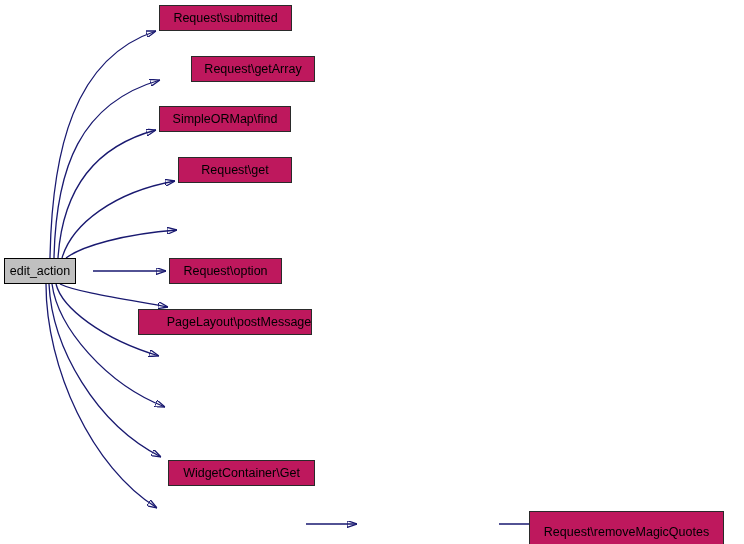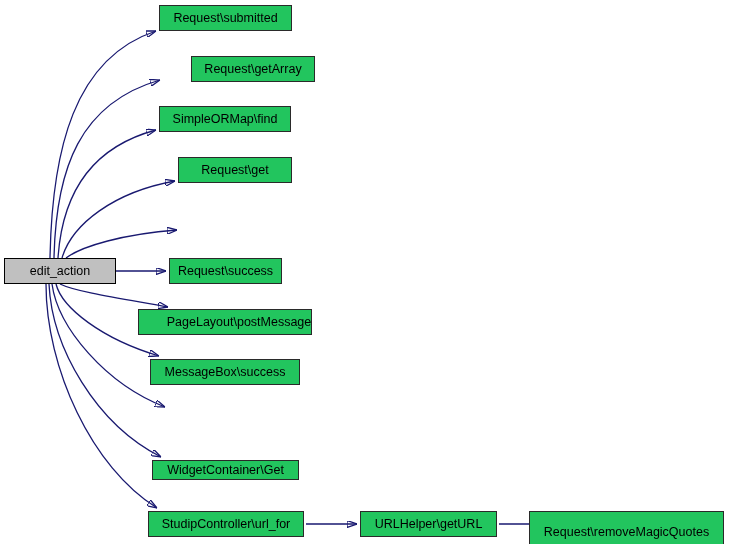--- a/index.html
+++ b/index.html
@@ -23,21 +23,21 @@
     height: 544px;
   }
   .edge-layer path {
     fill: none;
     stroke: #191970;
     stroke-width: 1.3px;
   }
   .node {
     position: absolute;
     box-sizing: border-box;
-    background: #22c55e;
+    background: #be185d;
     border: 1.5px solid #2a2a2a;
     color: #000000;
     font-size: 12.5px;
     display: flex;
     align-items: center;
     justify-content: center;
     white-space: nowrap;
     cursor: pointer;
   }
   .node.root {
@@ -65,39 +65,36 @@
     <path d="M93,271 L166,271" marker-end="url(#arrow)"></path>
     <path d="M60,284 C76,292 124,299 168,307" marker-end="url(#arrow)"></path>
     <path d="M56,284 C62,308 102,339 159,356" marker-end="url(#arrow)"></path>
     <path d="M52,284 C58,328 106,384 165,407" marker-end="url(#arrow)"></path>
     <path d="M49,284 C52,348 96,424 161,457" marker-end="url(#arrow)"></path>
     <path d="M46,284 C46,368 92,468 157,508" marker-end="url(#arrow)"></path>
     <path d="M306,524 L357,524" marker-end="url(#arrow)"></path>
     <path d="M499,524 L540,524" marker-end="url(#arrow)"></path>
   </svg>
 
-  <div class="node root" style="left:4px;   top:258px; width:112px;  height:26px;">edit_action</div>
+  <div class="node root" style="left:4px;   top:258px; width:72px;  height:26px;">edit_action</div>
 
   <div class="node" style="left:159px; top:5px;   width:133px; height:26px;">Request\submitted</div>
 
   <div class="node" style="left:163px; top:56px;  width:124px; height:26px;margin-left:28px;">Request\getArray</div>
 
   <div class="node" style="left:159px; top:106px; width:132px; height:26px;">SimpleORMap\find</div>
 
   <div class="node" style="left:178px; top:157px; width:114px;  height:26px;">Request\get</div>
 
 
-  <div class="node" style="left:169px; top:258px; width:113px; height:26px;">Request\success</div>
+  <div class="node" style="left:169px; top:258px; width:113px; height:26px;">Request\option</div>
 
   <div class="node" style="left:138px; top:309px; width:174px; height:26px;padding-left:28px;">PageLayout\postMessage</div>
 
-  <div class="node" style="left:150px; top:359px; width:150px; height:26px;">MessageBox\success</div>
 
 
-  <div class="node" style="left:152px; top:460px; width:147px; height:20px;">WidgetContainer\Get</div>
+  <div class="node" style="left:168px; top:460px; width:147px; height:26px;">WidgetContainer\Get</div>
 
-  <div class="node" style="left:148px; top:511px; width:156px; height:26px;">StudipController\url_for</div>
 
-  <div class="node" style="left:360px; top:511px; width:137px; height:26px;">URLHelper\getURL</div>
 
   <div class="node" style="left:529px; top:511px; width:195px; height:42px;">Request\removeMagicQuotes</div>
 
 </div>
 
 </body></html>

